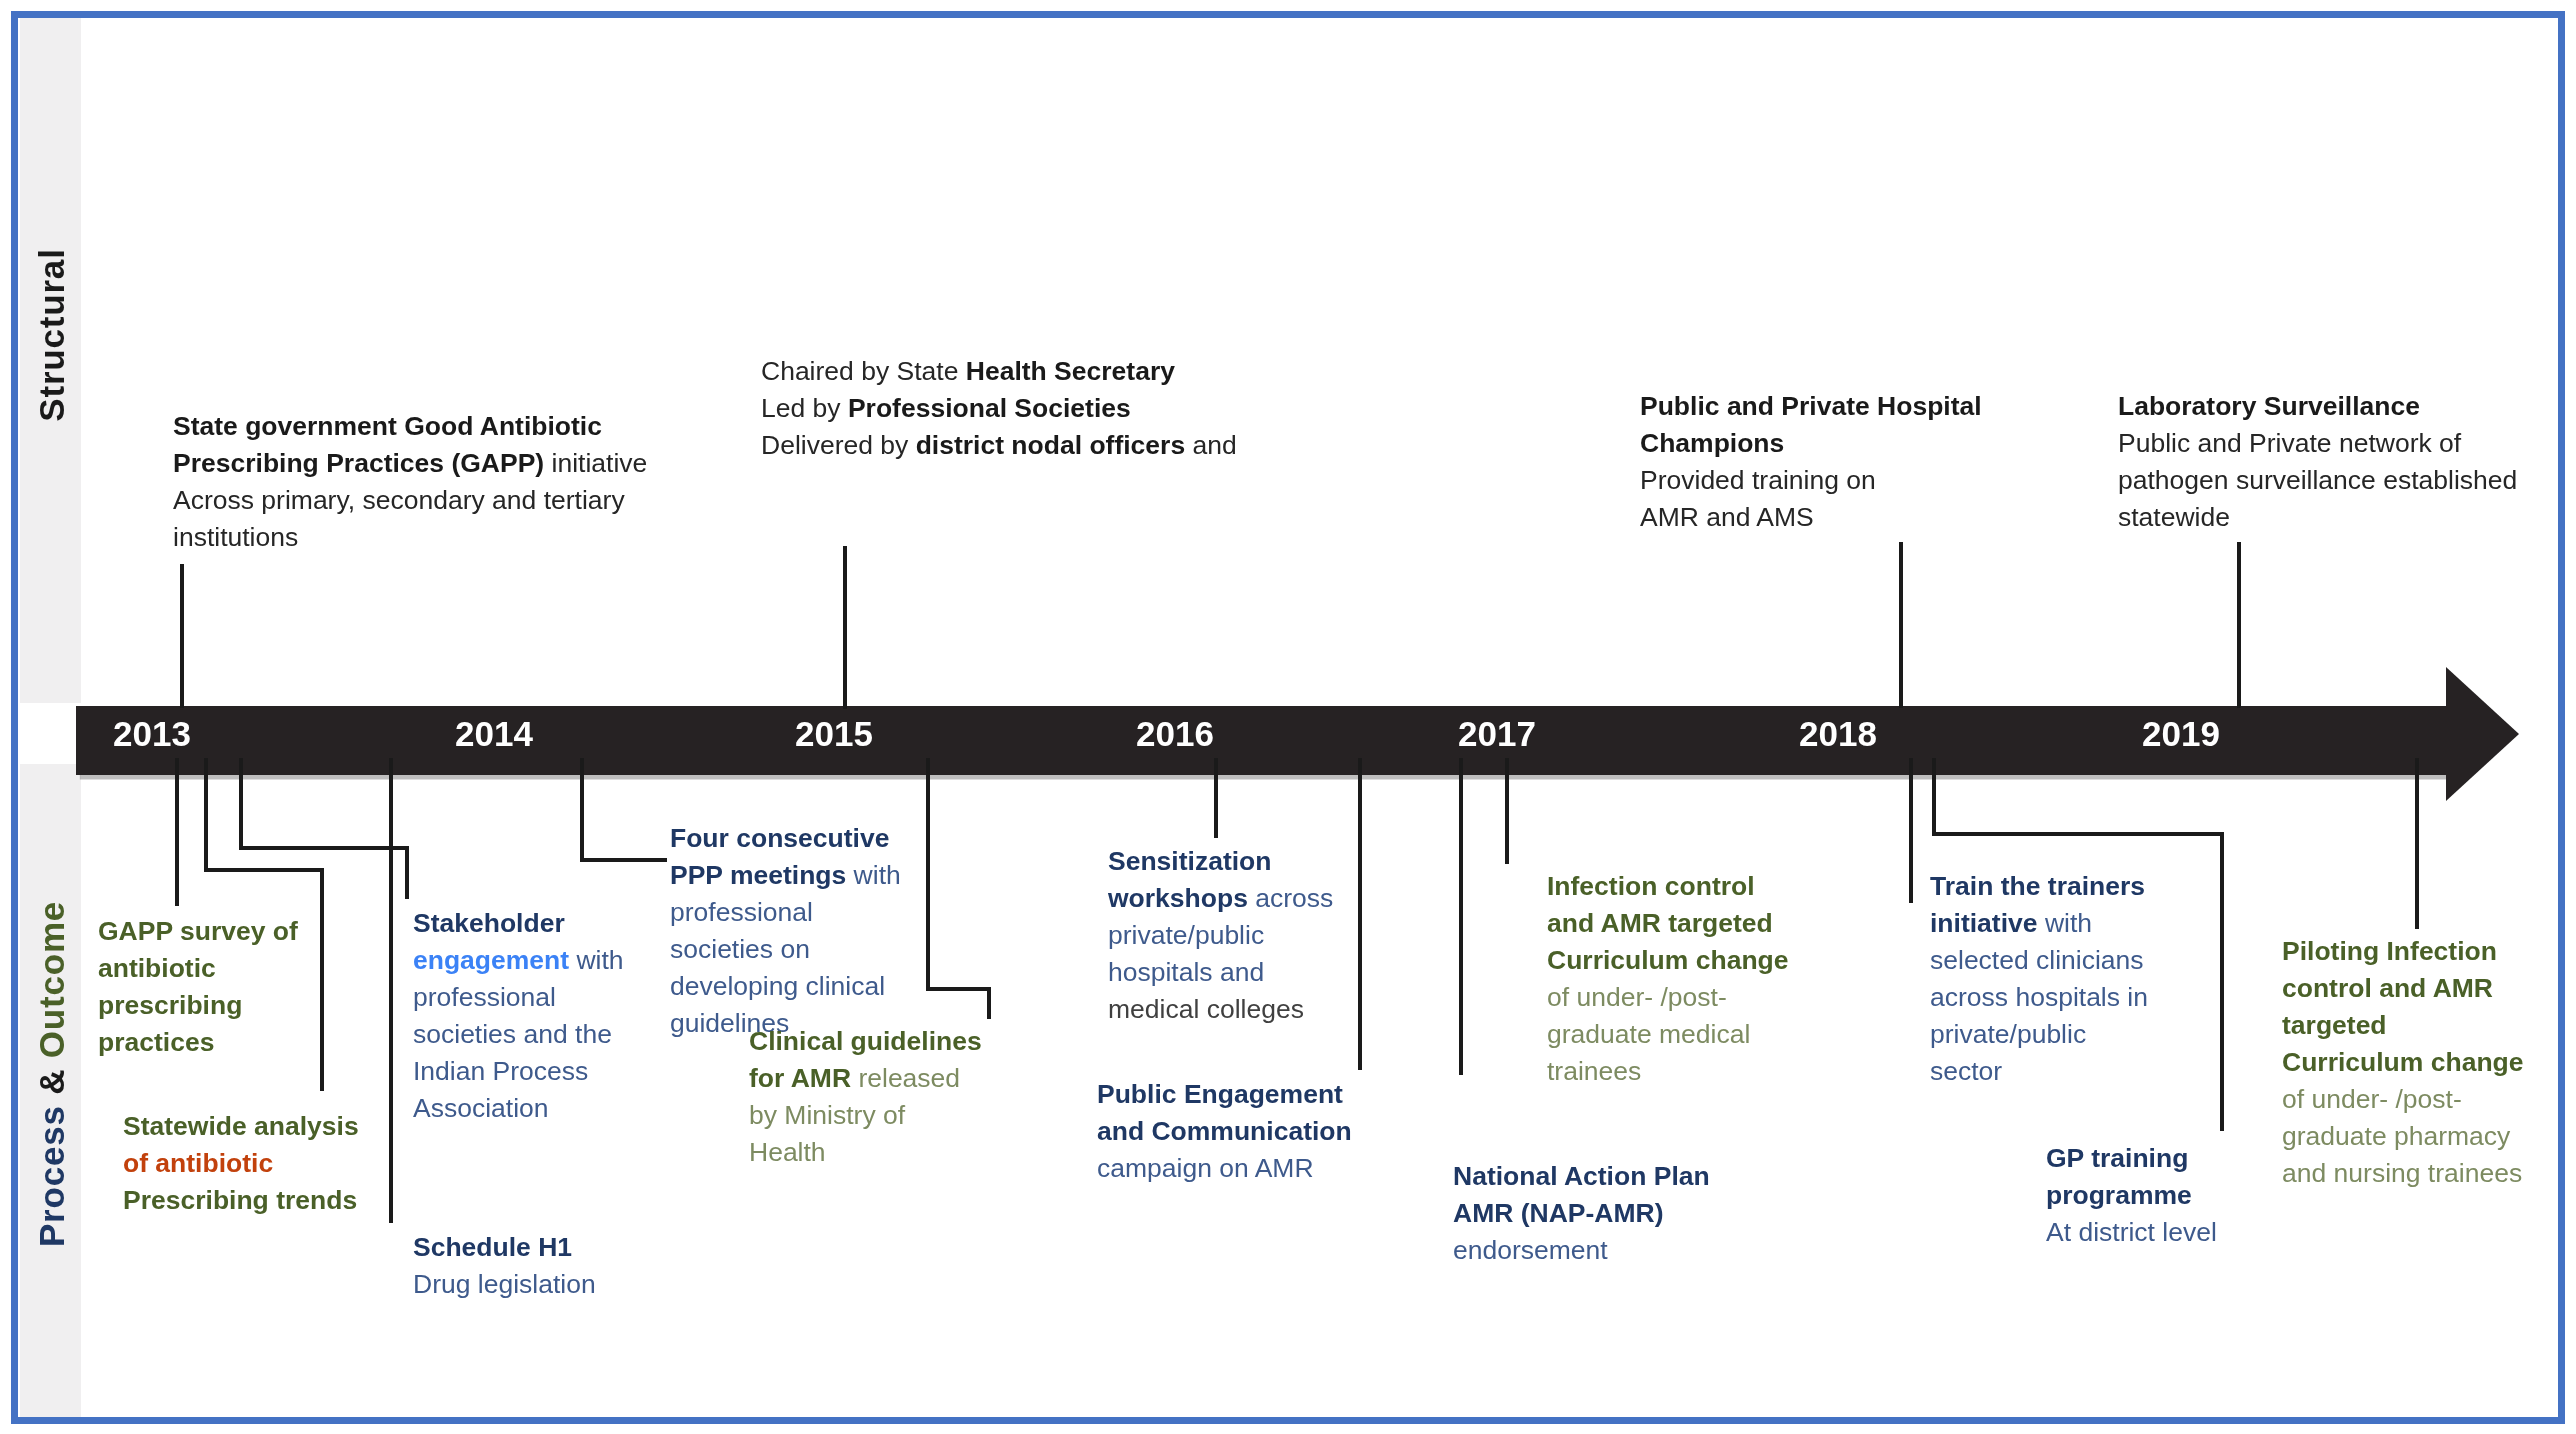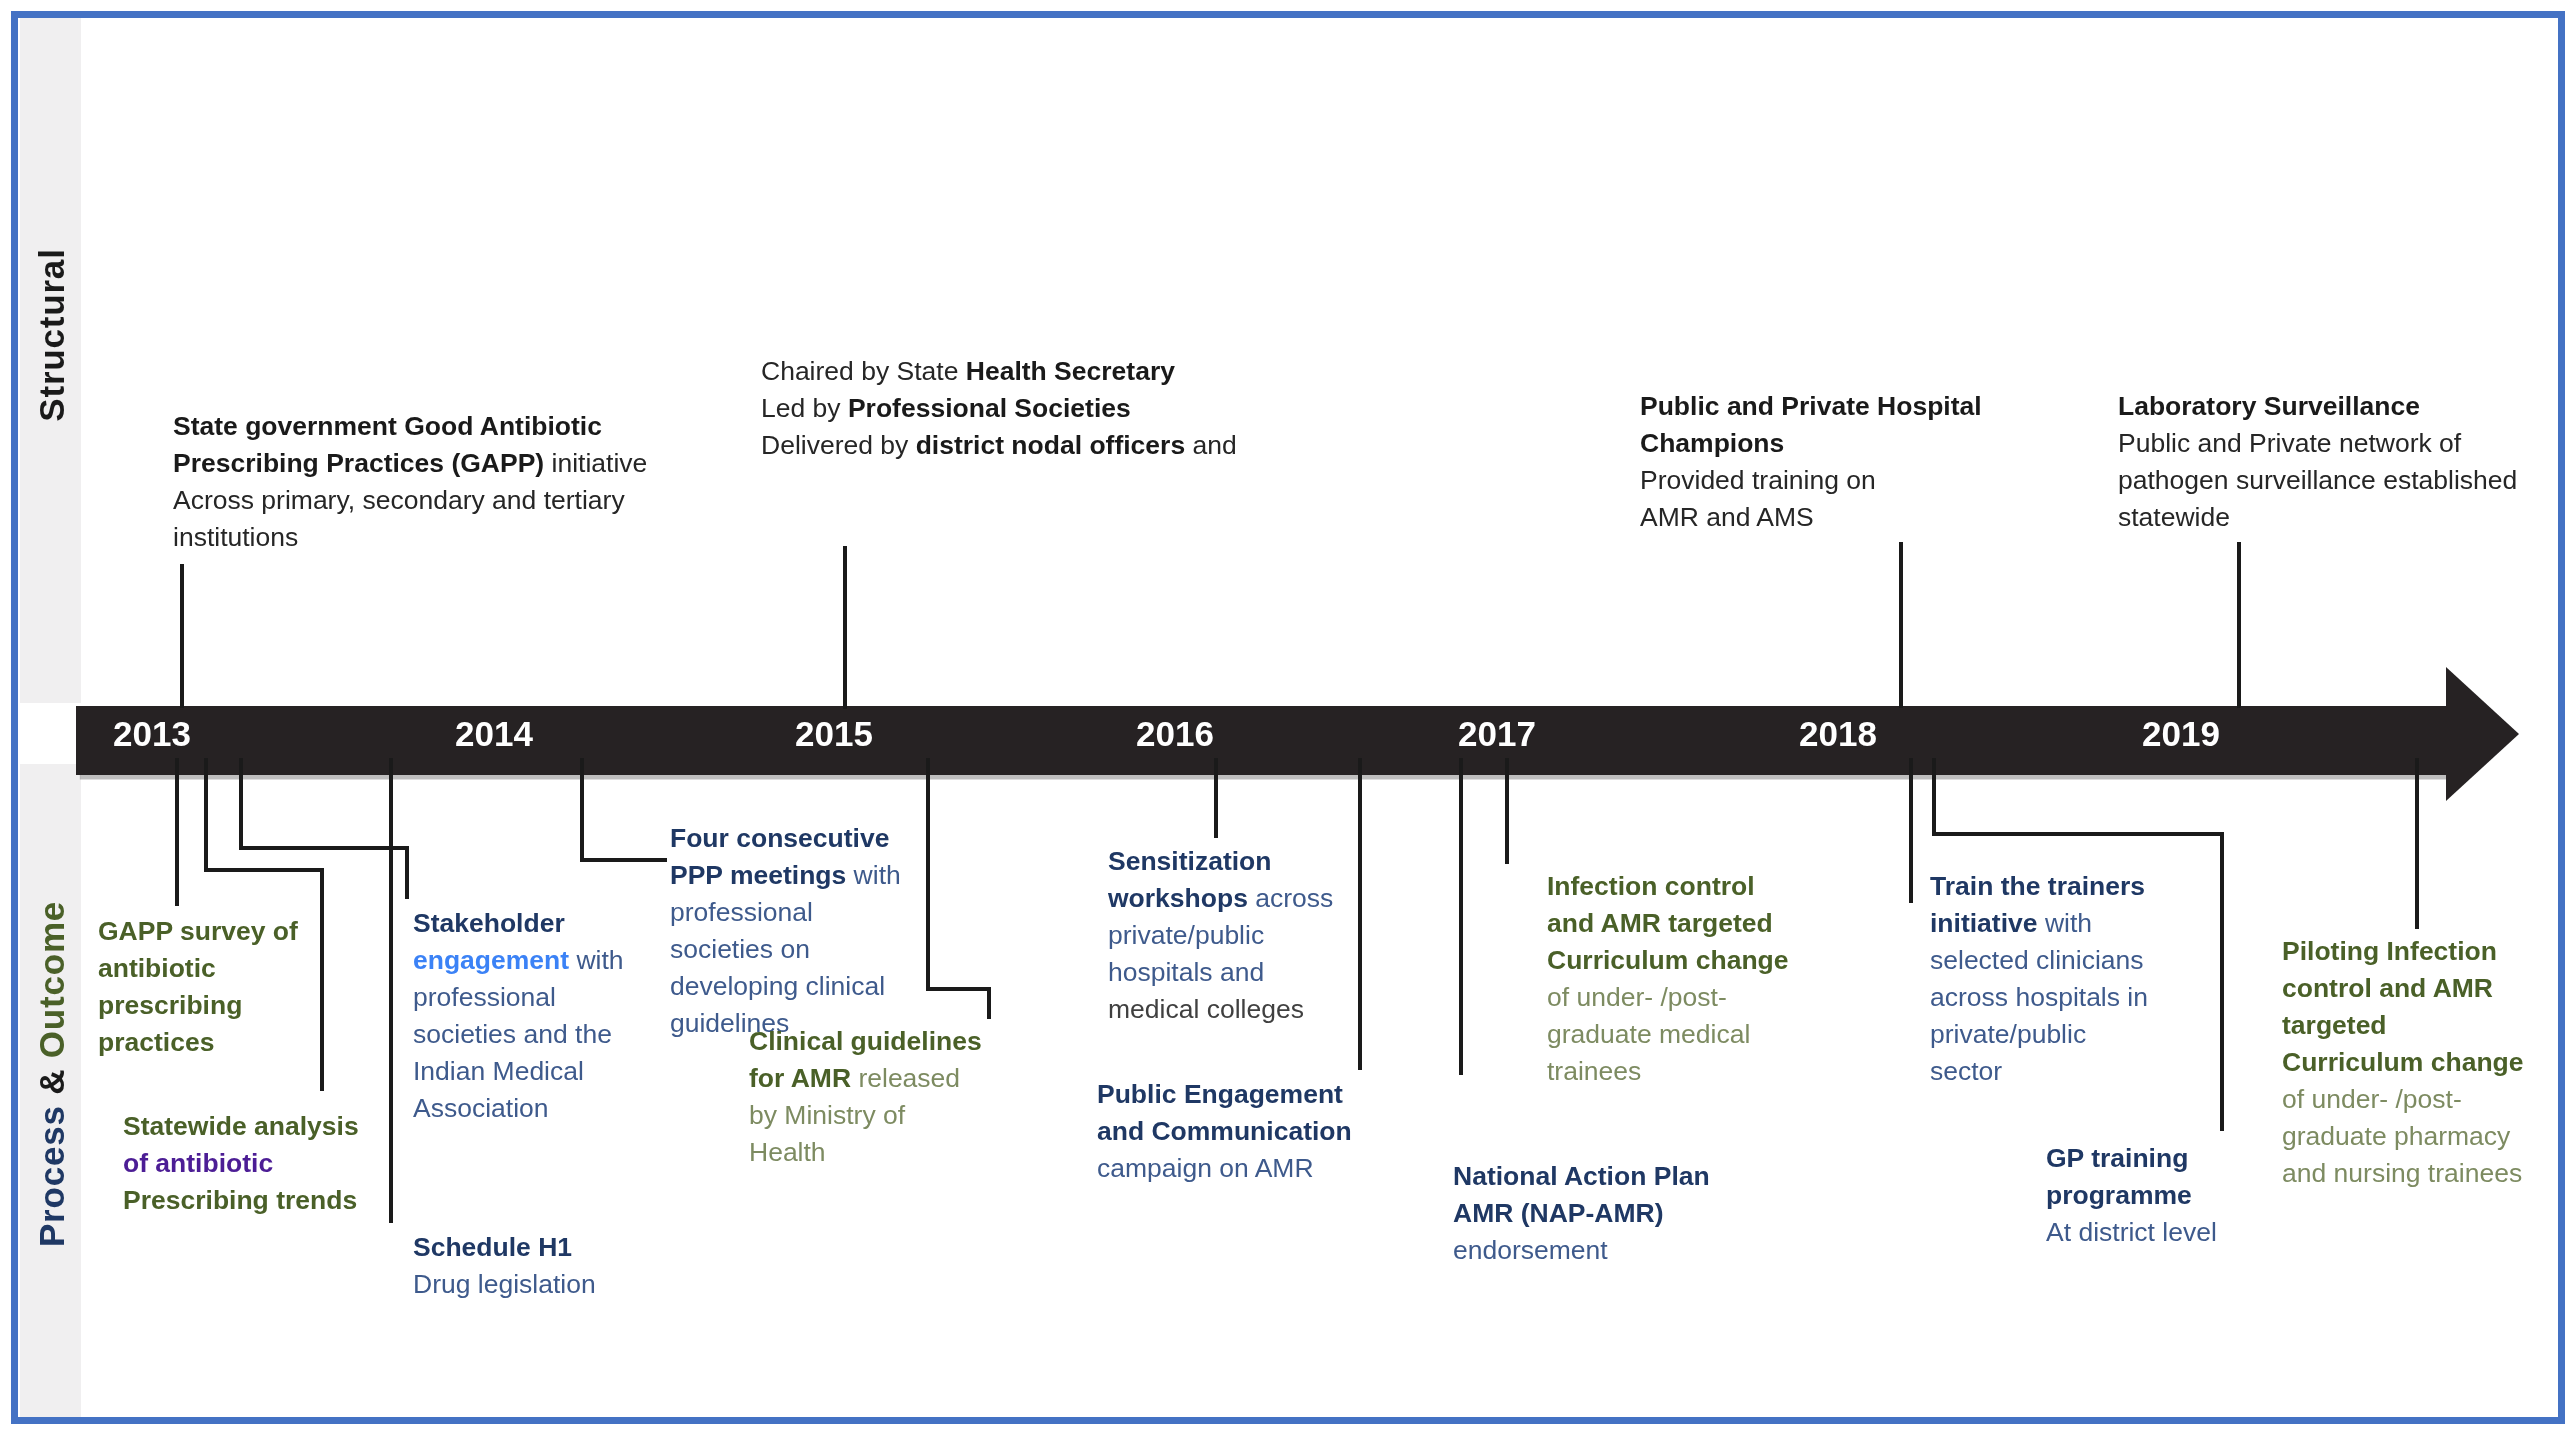--- a/index.html
+++ b/index.html
@@ -98,29 +98,29 @@
         <div class="line"><span style="font-weight: 400; color: rgb(38, 38, 38);">statewide</span></div>
       </div>
       <div class="event" style="left: 98px; top: 913px;">
         <div class="line"><span style="font-weight: 700; color: rgb(74, 96, 40);">GAPP survey of</span></div>
         <div class="line"><span style="font-weight: 700; color: rgb(74, 96, 40);">antibiotic</span></div>
         <div class="line"><span style="font-weight: 700; color: rgb(74, 96, 40);">prescribing</span></div>
         <div class="line"><span style="font-weight: 700; color: rgb(74, 96, 40);">practices</span></div>
       </div>
       <div class="event" style="left: 123px; top: 1108px;">
         <div class="line"><span style="font-weight: 700; color: rgb(74, 96, 40);">Statewide analysis</span></div>
-        <div class="line"><span style="font-weight: 700; color: #4c1d95;">of antibiotic</span></div>
+        <div class="line"><span style="font-weight: 700; color: #c2410c;">of antibiotic</span></div>
         <div class="line"><span style="font-weight: 700; color: rgb(74, 96, 40);">Prescribing trends</span></div>
       </div>
       <div class="event" style="left: 413px; top: 905px;">
         <div class="line"><span style="font-weight: 700; color: rgb(31, 56, 100);">Stakeholder</span></div>
         <div class="line"><span style="font-weight: 700; color: #3b82f6;">engagement</span><span style="font-weight: 400; color: rgb(62, 90, 140);"> with</span></div>
         <div class="line"><span style="font-weight: 400; color: rgb(62, 90, 140);">professional</span></div>
         <div class="line"><span style="font-weight: 400; color: rgb(62, 90, 140);">societies and the</span></div>
-        <div class="line"><span style="font-weight: 400; color: rgb(62, 90, 140);">Indian Medical</span></div>
+        <div class="line"><span style="font-weight: 400; color: rgb(62, 90, 140);">Indian Process</span></div>
         <div class="line"><span style="font-weight: 400; color: rgb(62, 90, 140);">Association</span></div>
       </div>
       <div class="event" style="left: 413px; top: 1229px;">
         <div class="line"><span style="font-weight: 700; color: rgb(31, 56, 100);">Schedule H1</span></div>
         <div class="line"><span style="font-weight: 400; color: rgb(62, 90, 140);">Drug legislation</span></div>
       </div>
       <div class="event" style="left: 670px; top: 820px;">
         <div class="line"><span style="font-weight: 700; color: rgb(31, 56, 100);">Four consecutive</span></div>
         <div class="line"><span style="font-weight: 700; color: rgb(31, 56, 100);">PPP meetings</span><span style="font-weight: 400; color: rgb(62, 90, 140);"> with</span></div>
         <div class="line"><span style="font-weight: 400; color: rgb(62, 90, 140);">professional</span></div>

